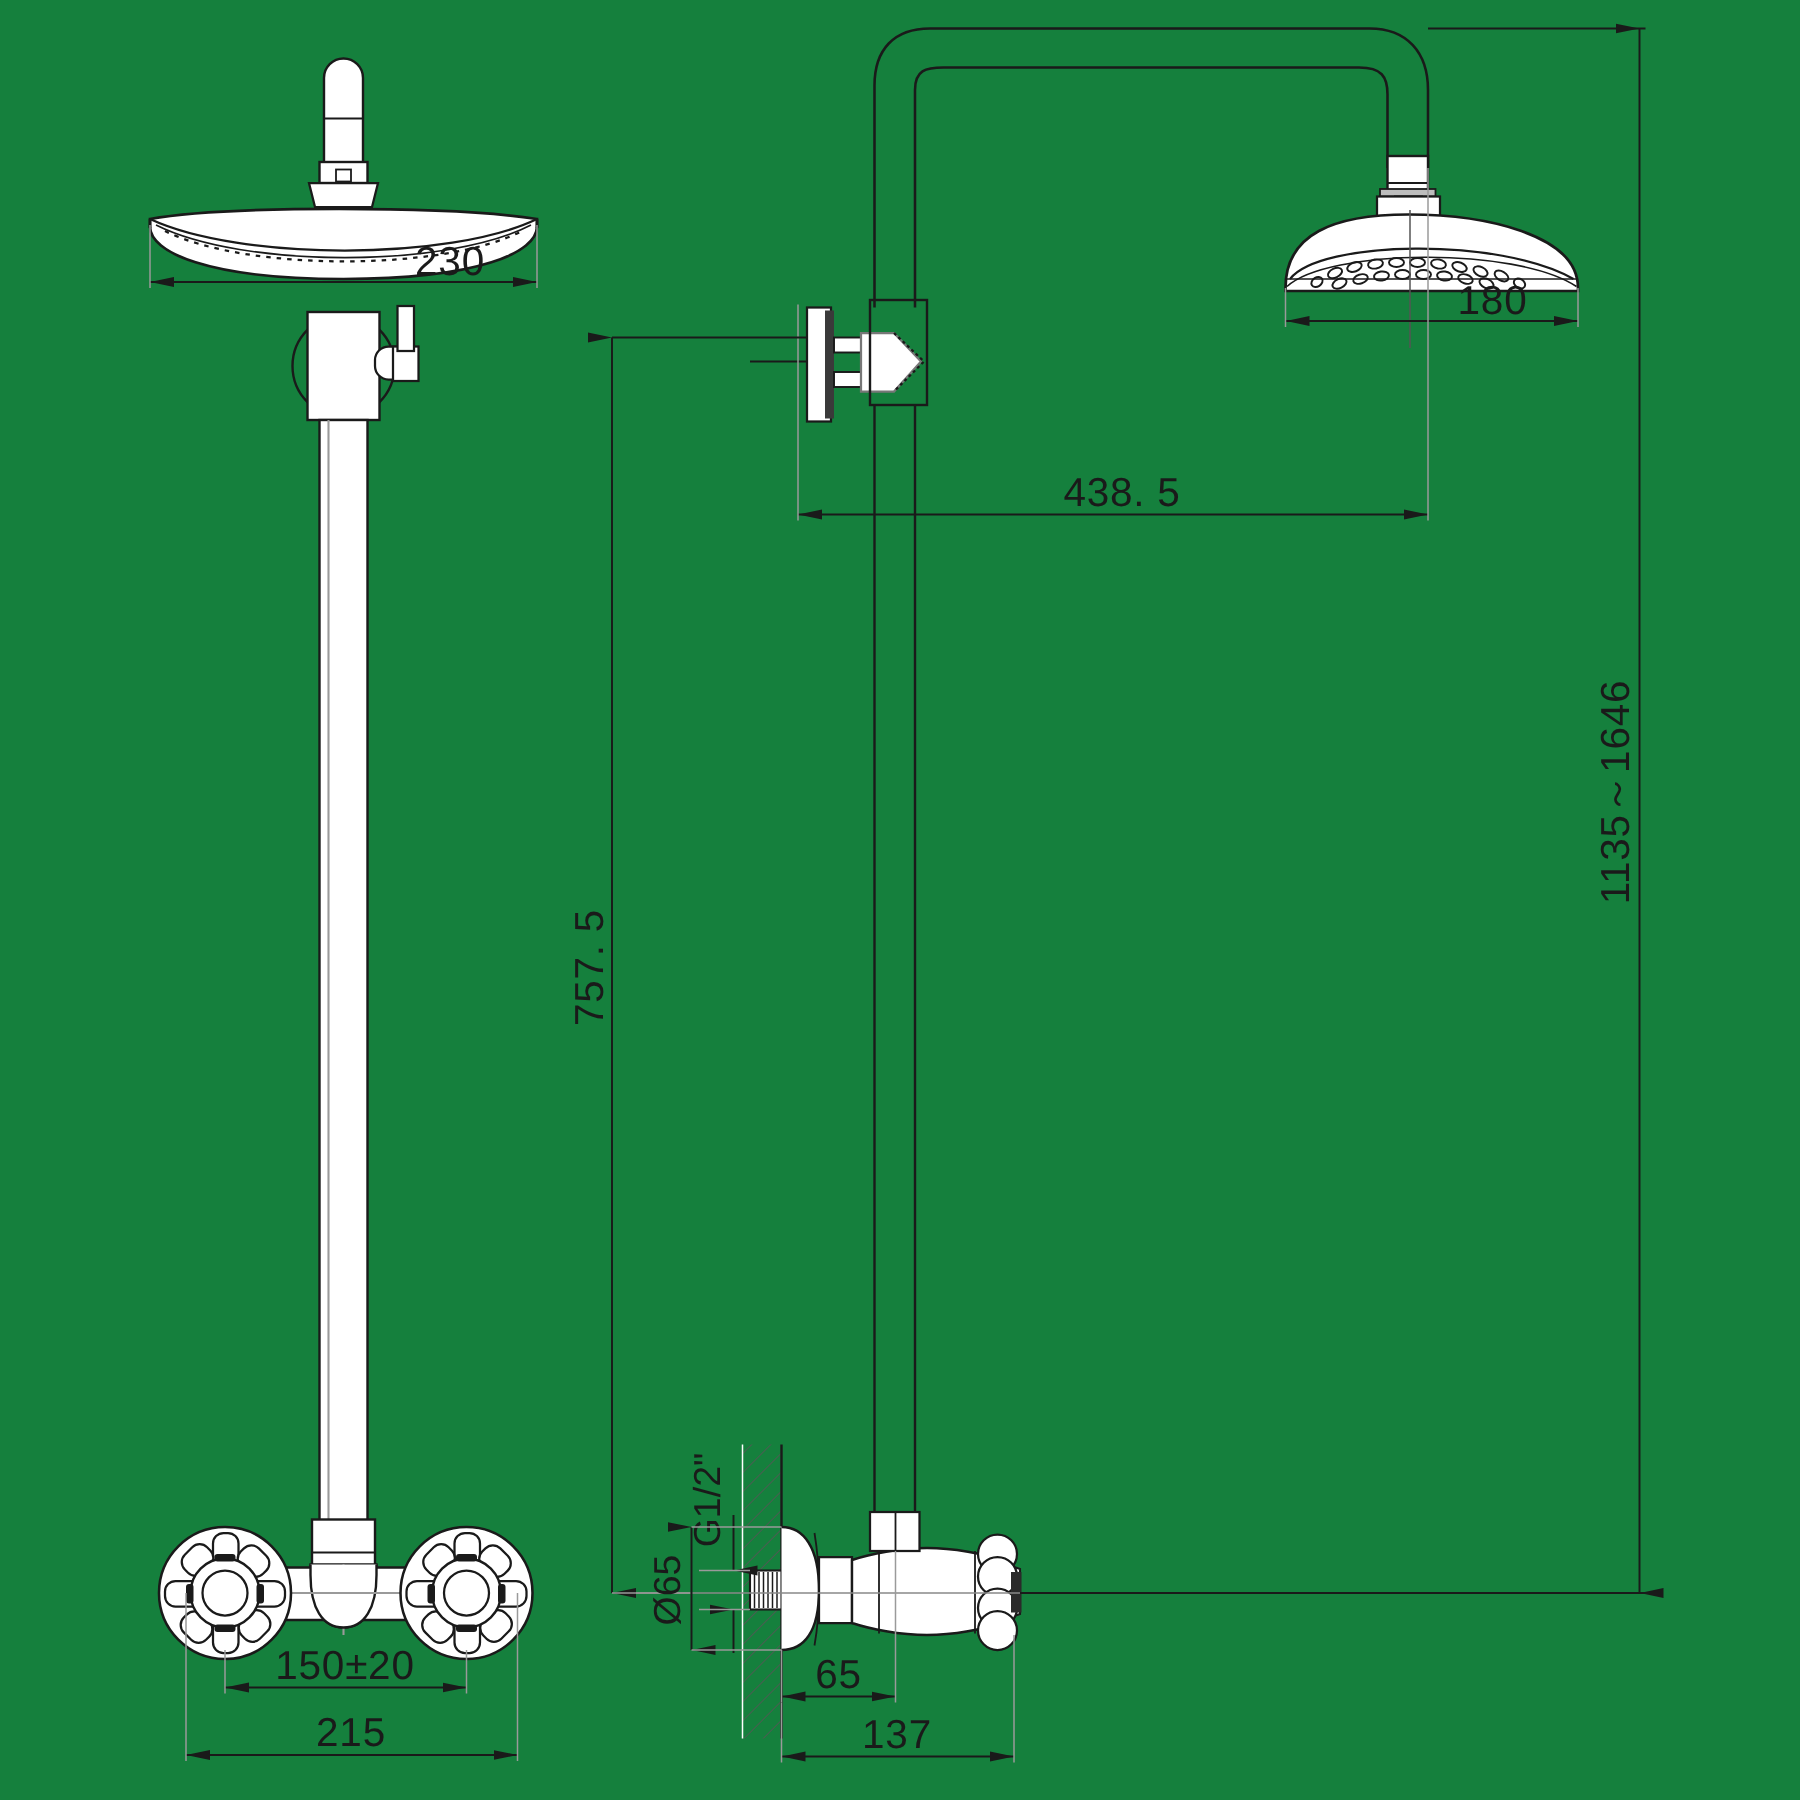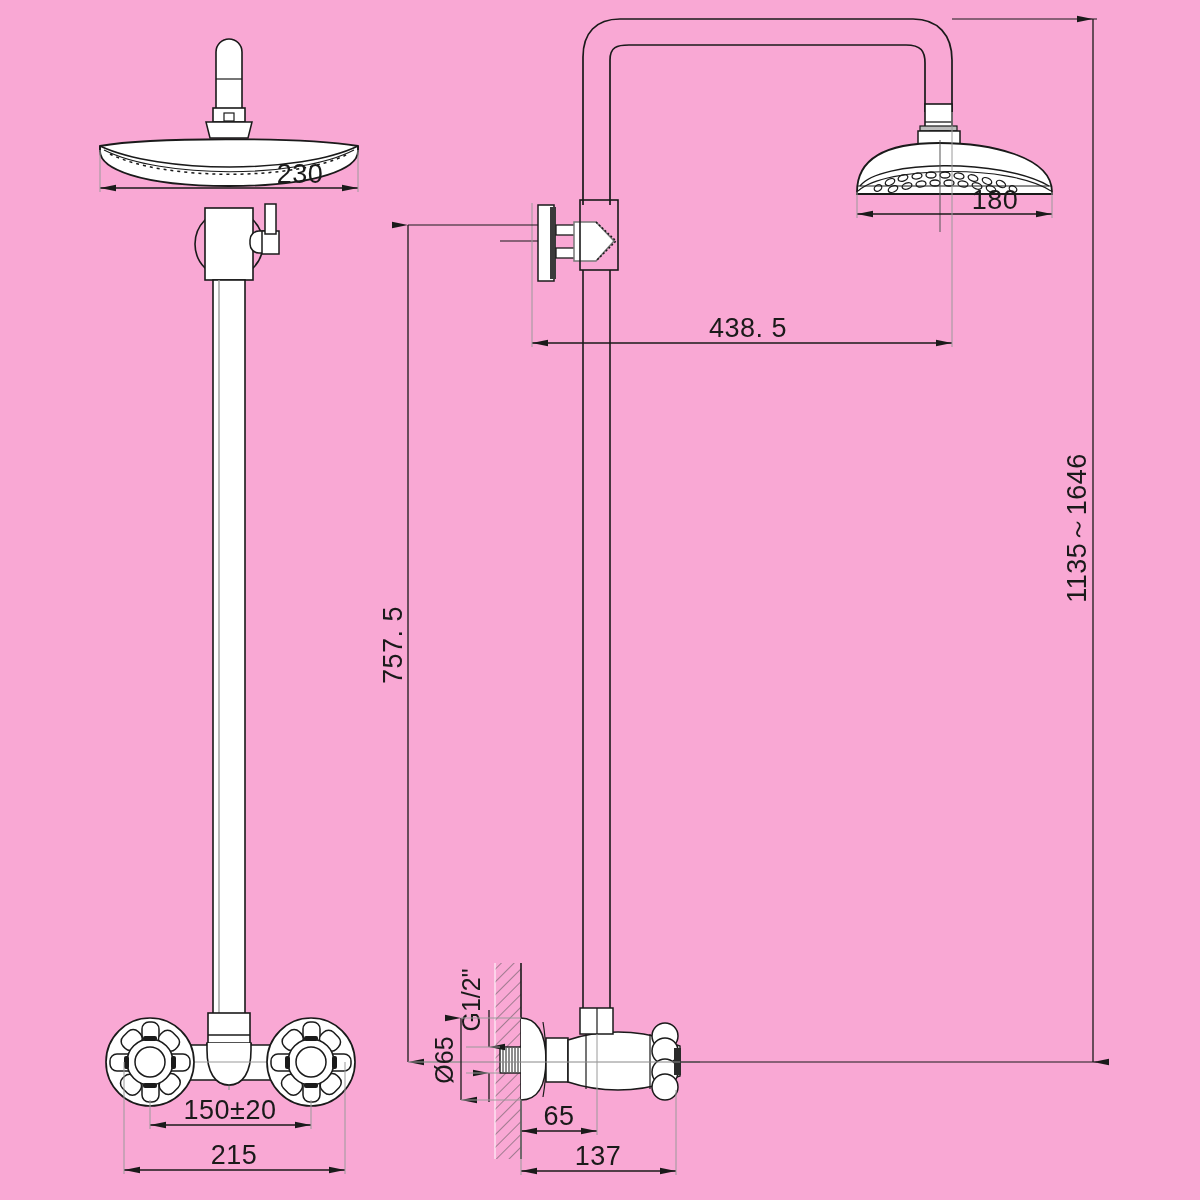--- a/index.html
+++ b/index.html
@@ -4,21 +4,21 @@
 <style>
   html, body {
     margin: 0;
     padding: 0;
     background: #ffffff;
   }
   #sheet {
     position: relative;
     width: 1200px;
     height: 1200px;
-    background: #f9a8d4;
+    background: #15803d;
     font-family: "Liberation Sans", sans-serif;
     overflow: hidden;
   }
   #sheet svg {
     position: absolute;
     left: 0;
     top: 0;
   }
   .dimtext {
     font-family: "Liberation Sans", sans-serif;

